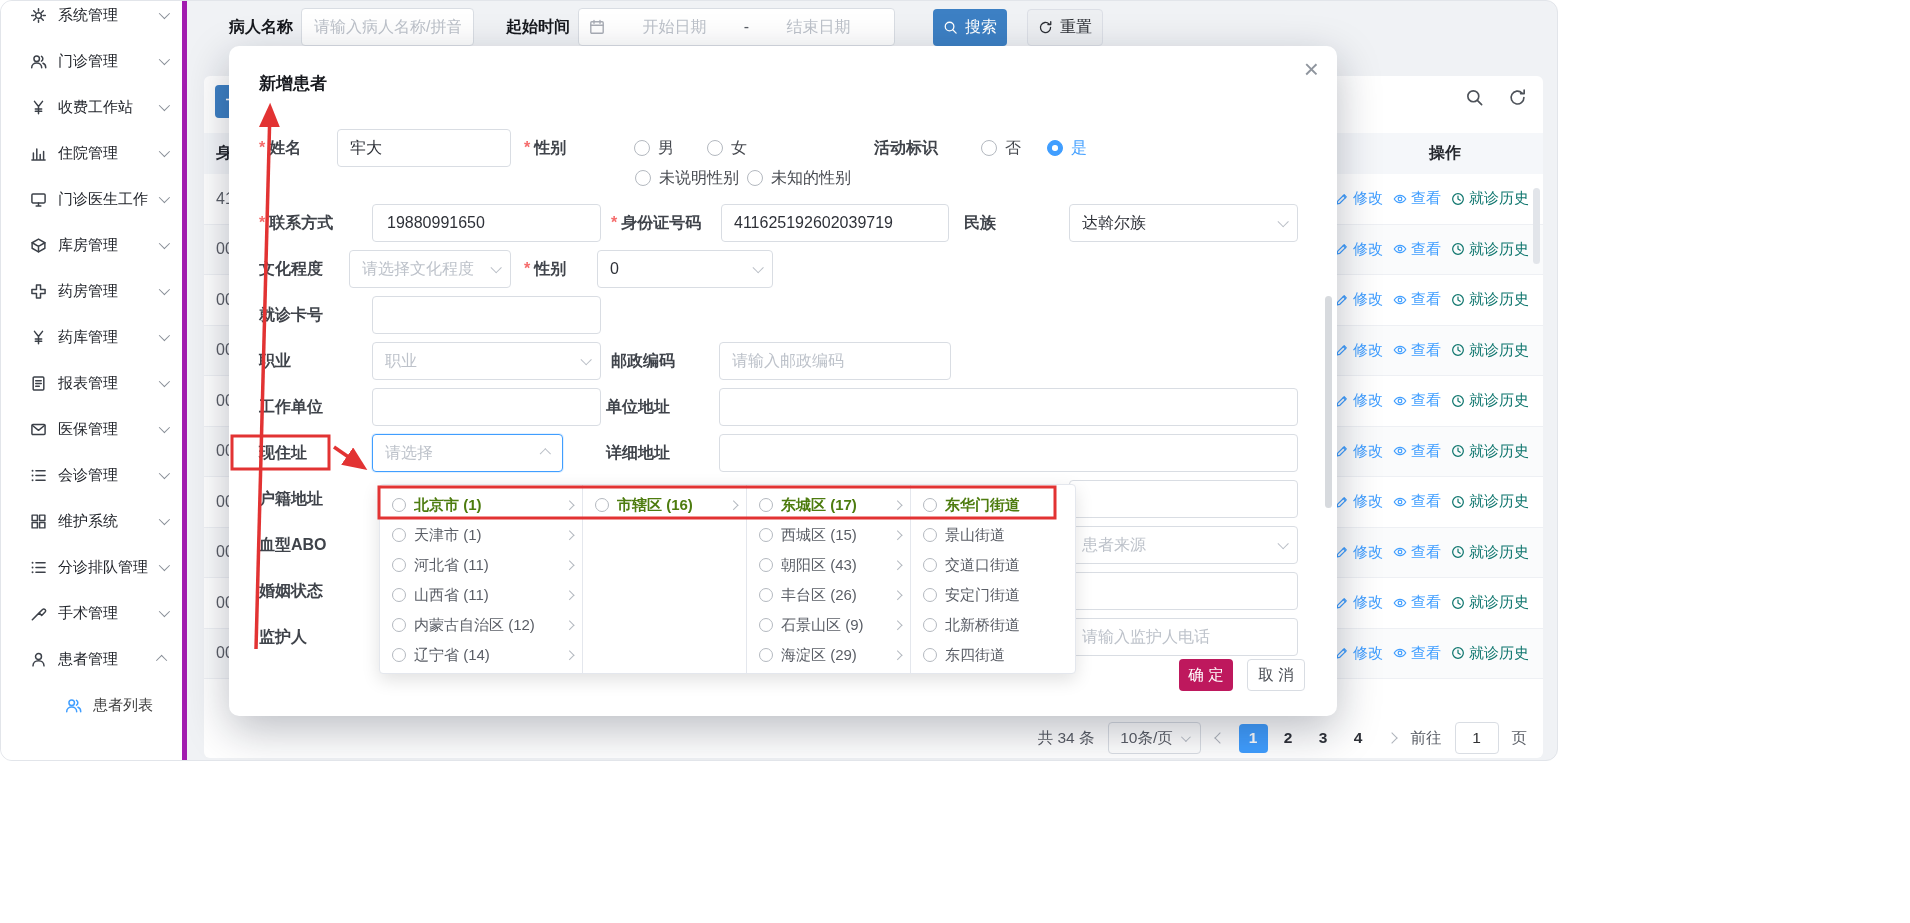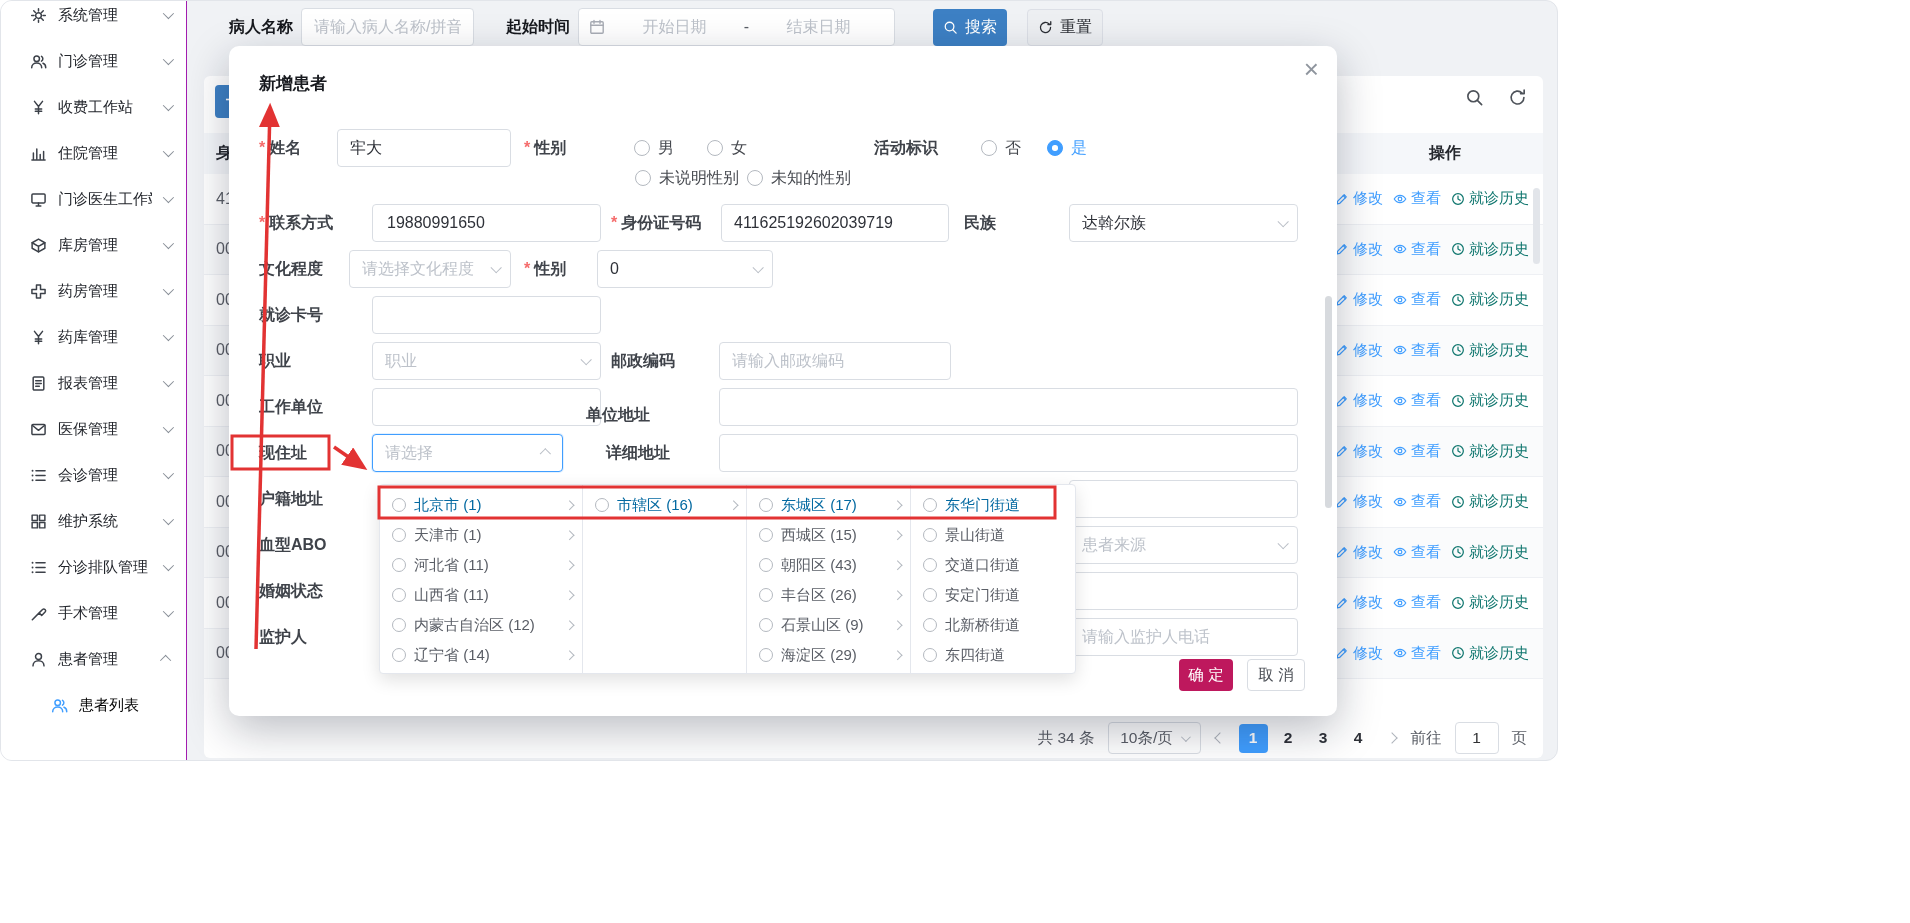--- a/index.html
+++ b/index.html
@@ -2,27 +2,27 @@
 <html><head>
 <meta charset="utf-8">
 <style>
   *{box-sizing:border-box;margin:0;padding:0}
   html,body{margin:0;padding:0}
   body{width:1910px;height:923px;background:#fff;font-family:"Liberation Sans","DejaVu Sans",sans-serif;color:#303133;position:relative;overflow:hidden}
   #canvas{position:relative;width:1910px;height:923px;background:#fff;overflow:hidden}
   #app{position:absolute;left:0;top:0;width:1558px;height:761px;background:#f0f2f5;border:1px solid #e2e5ea;border-radius:12px;overflow:hidden}
 
   
-  #sidebar{position:absolute;left:0;top:0;bottom:0;width:186px;background:#fff;border-right:1px solid #a21caf;z-index:1;overflow:hidden}
+  #sidebar{position:absolute;left:0;top:0;bottom:0;width:186px;background:#fff;border-right:5px solid #a21caf;z-index:1;overflow:hidden}
   #side-list{margin-top:-9px}
   .side-item{height:46px;display:flex;align-items:center;gap:11px;padding:0 12px 0 29px;font-size:15px;color:#23262c;font-weight:500;cursor:pointer;white-space:nowrap}
   .side-item .icon{color:#3c4149;font-size:17px;flex:none}
   .side-item .lbl{flex:1;overflow:hidden}
   .side-item .chev{flex:none;margin-right:3px}
-  .side-item.sub{padding-left:50px;color:#000000}
+  .side-item.sub{padding-left:64px;color:#404040}
   .side-item.sub .icon{color:#409eff}
 
   .chev{display:inline-block;width:8px;height:8px;border-right:1.7px solid #878d96;border-bottom:1.7px solid #878d96}
   .chev.down{transform:rotate(45deg) translateY(-2px)}
   .chev.up{transform:rotate(-135deg) translateY(-2px)}
   .chev.right{transform:rotate(-45deg)}
   .chev.left{transform:rotate(135deg)}
 
   .icon{display:inline-flex;align-items:center;justify-content:center;line-height:1}
   .icon svg{width:1em;height:1em;fill:none;stroke:currentColor;stroke-width:1.4;stroke-linecap:round;stroke-linejoin:round}
@@ -92,21 +92,21 @@
   .radio.checked .r-lbl{color:#409eff}
 
   
   #cascader{position:absolute;left:150px;top:438px;width:697px;height:190px;background:#fff;border:1px solid #e4e7ed;border-radius:4px;box-shadow:0 6px 18px rgba(0,0,0,.12);display:flex;z-index:5}
   .cas-col{border-right:1px solid #e4e7ed;padding:5px 0;overflow:hidden;flex:none}
   .cas-col:last-child{border-right:none}
   .cas-item{height:30px;display:flex;align-items:center;gap:8px;padding:0 10px 0 12px;font-size:15px;color:#5a5e66;cursor:pointer;white-space:nowrap}
   .cas-item .rdot{width:14px;height:14px;border-width:1.2px}
   .cas-item .lbl{overflow:hidden}
   .cas-item .chev{width:6.5px;height:6.5px;border-color:#b4b9c0;margin-left:auto;flex:none}
-  .cas-item.active .lbl{font-weight:400;color:#0369a1}
+  .cas-item.active .lbl{font-weight:700;color:#4d7c0f}
 
   .m-btn{position:absolute;height:32px;border-radius:4px;display:flex;align-items:center;justify-content:center;font-size:15.5px;cursor:pointer;white-space:nowrap}
   #confirm-btn{left:950px;top:613px;width:54px;background:#be185d;color:#fff}
   #cancel-btn{left:1018px;top:613px;width:58px;background:#fff;border:1px solid #d9dde3;color:#4a4e55}
   #m-scroll{position:absolute;right:5px;top:250px;width:7px;height:212px;background:#d7dade;border-radius:4px}
   #annot{position:absolute;left:0;top:0;width:1108px;height:670px;pointer-events:none;z-index:20}
 </style>
 </head>
 <body>
 
@@ -790,21 +790,21 @@
           </div>
           <div class="ctrl" style="left: 490px; top: 296px; width: 232px;">
             <span class="val ph">请输入邮政编码</span>
           </div>
           <div class="f-label" style="left: 30px; top: 342px;">
             <span>工作单位</span>
           </div>
           <div class="ctrl" style="left: 143px; top: 342px; width: 229px;">
             <span class="val ph"></span>
           </div>
-          <div class="f-label" style="left: 357px; top: 342px; align-items: flex-end;">
+          <div class="f-label" style="left: 377px; top: 342px;">
             <span>单位地址</span>
           </div>
           <div class="ctrl" style="left: 490px; top: 342px; width: 579px;">
             <span class="val ph"></span>
           </div>
           <div class="f-label" style="left: 30px; top: 388px;">
             <span>现住址</span>
           </div>
           <div class="ctrl select focus" style="left: 143px; top: 388px; width: 191px;">
             <span class="val ph">请选择</span>

